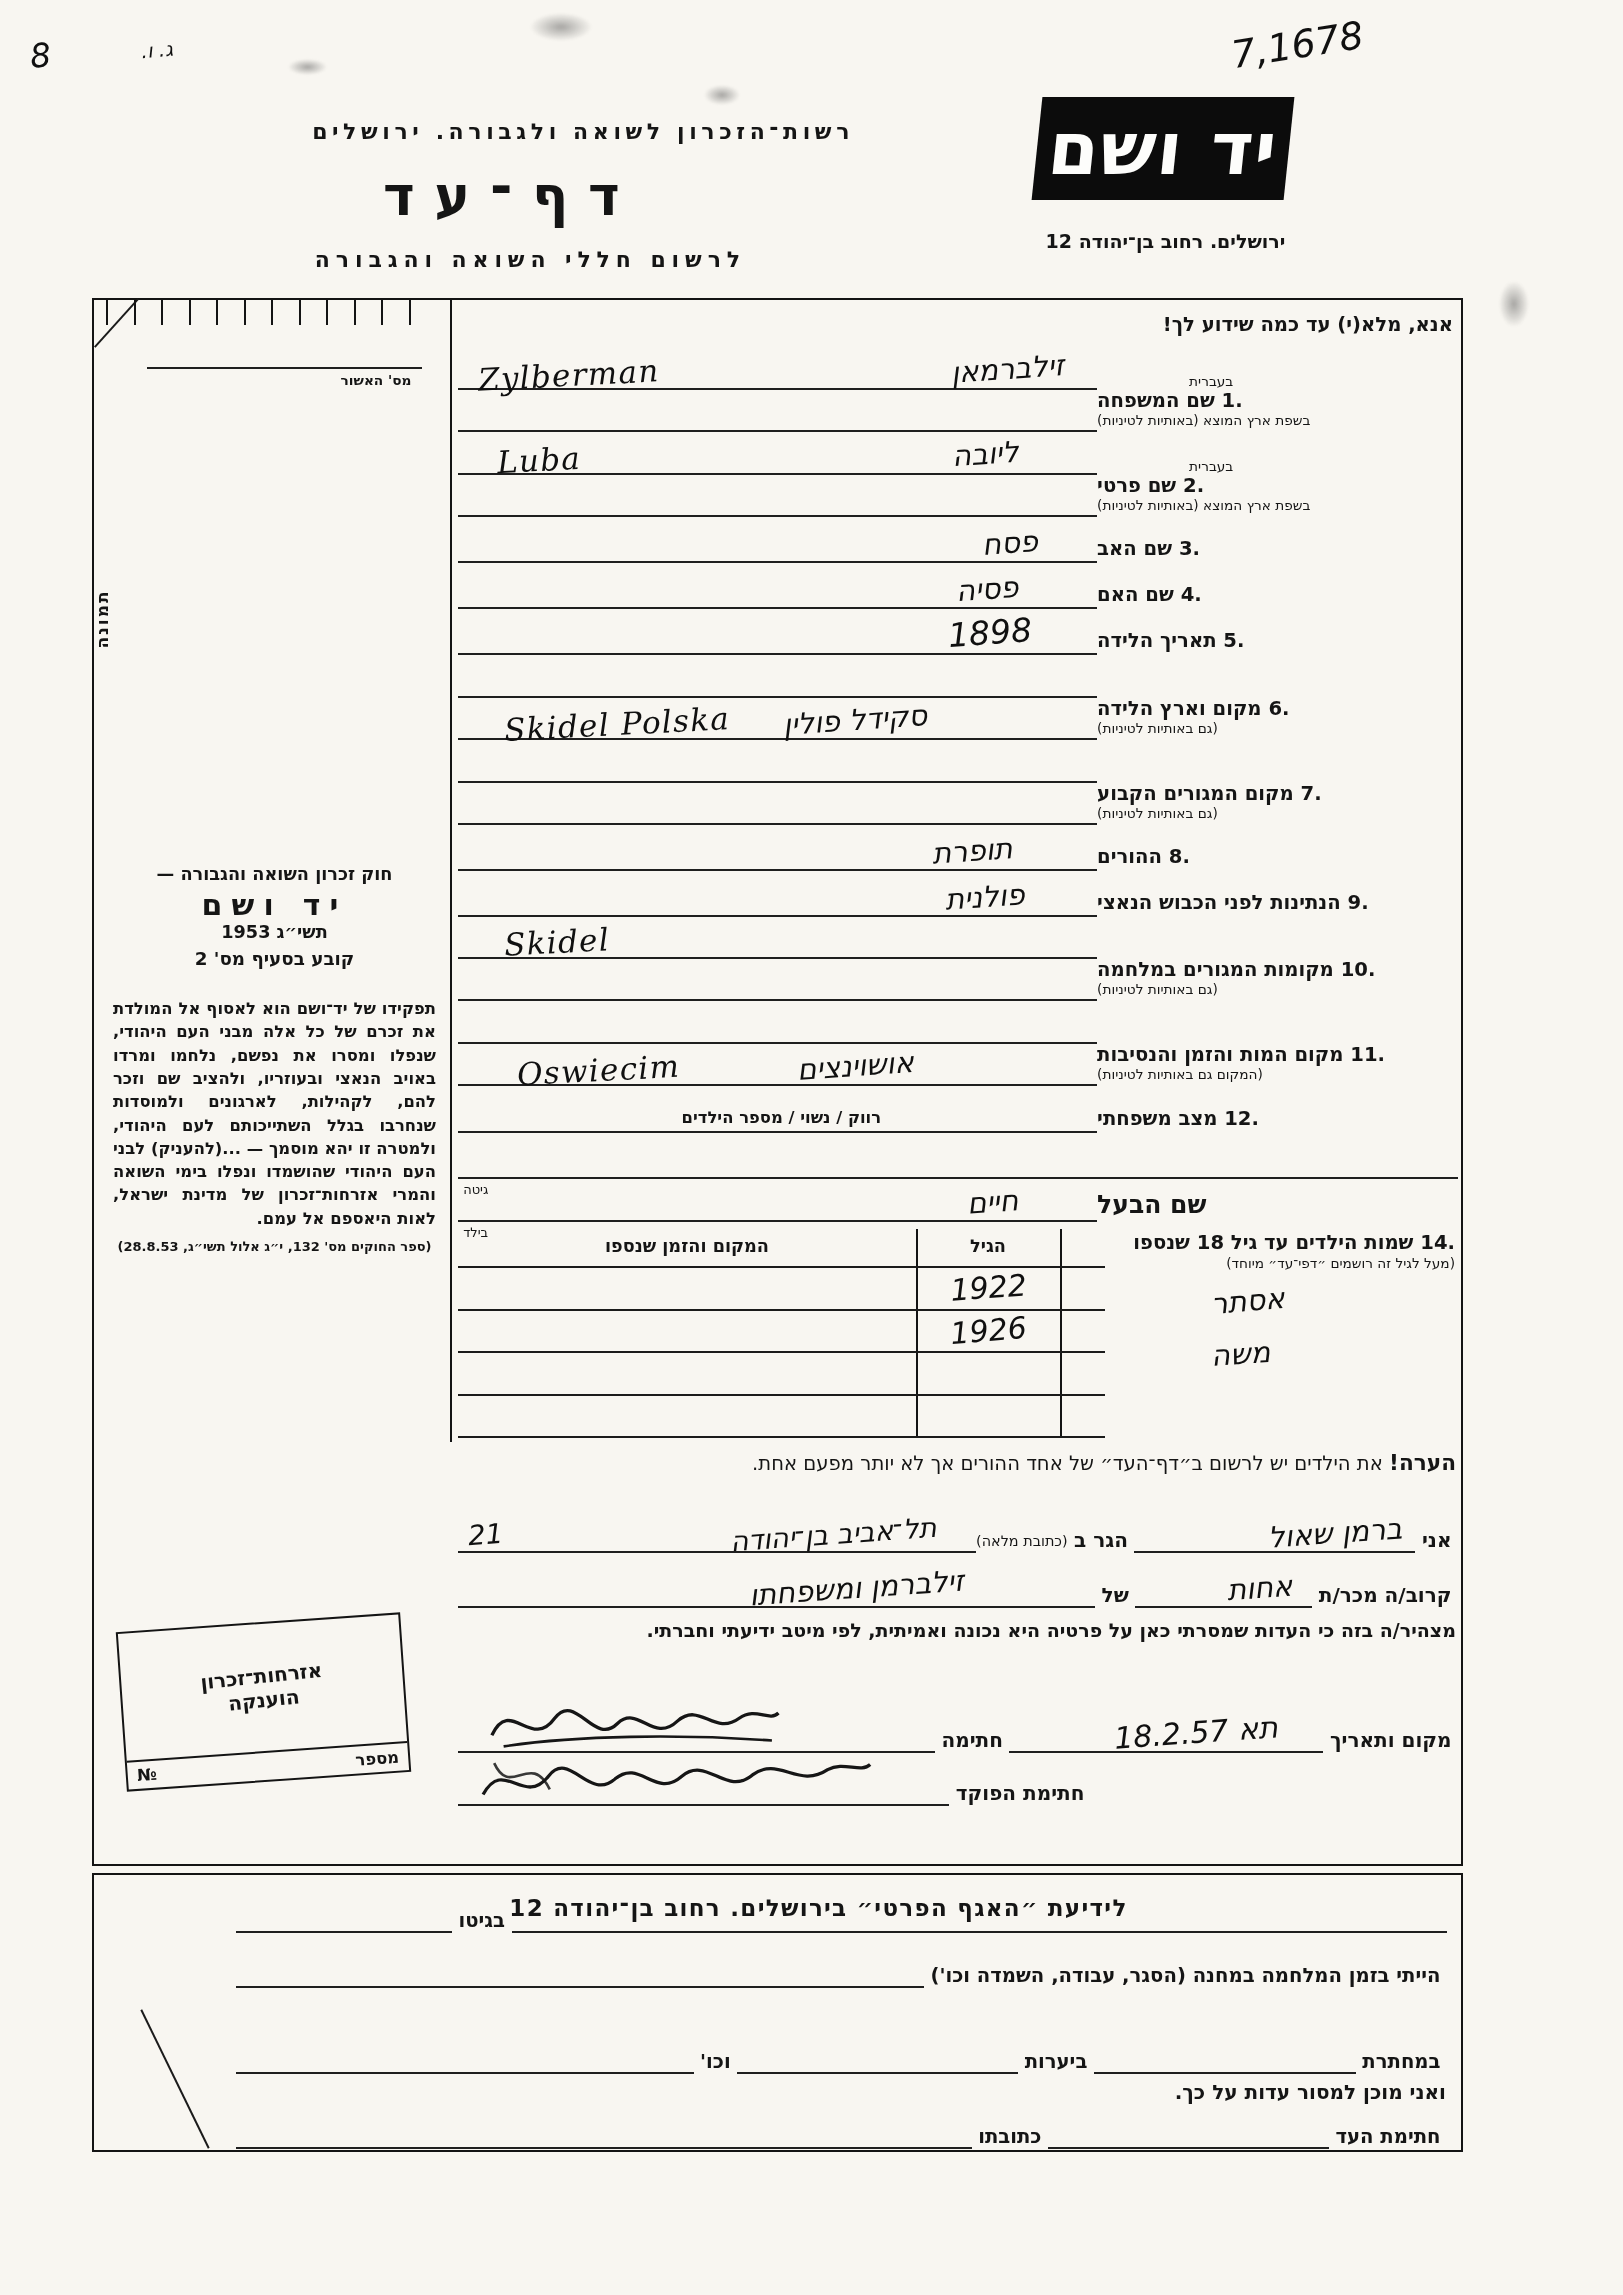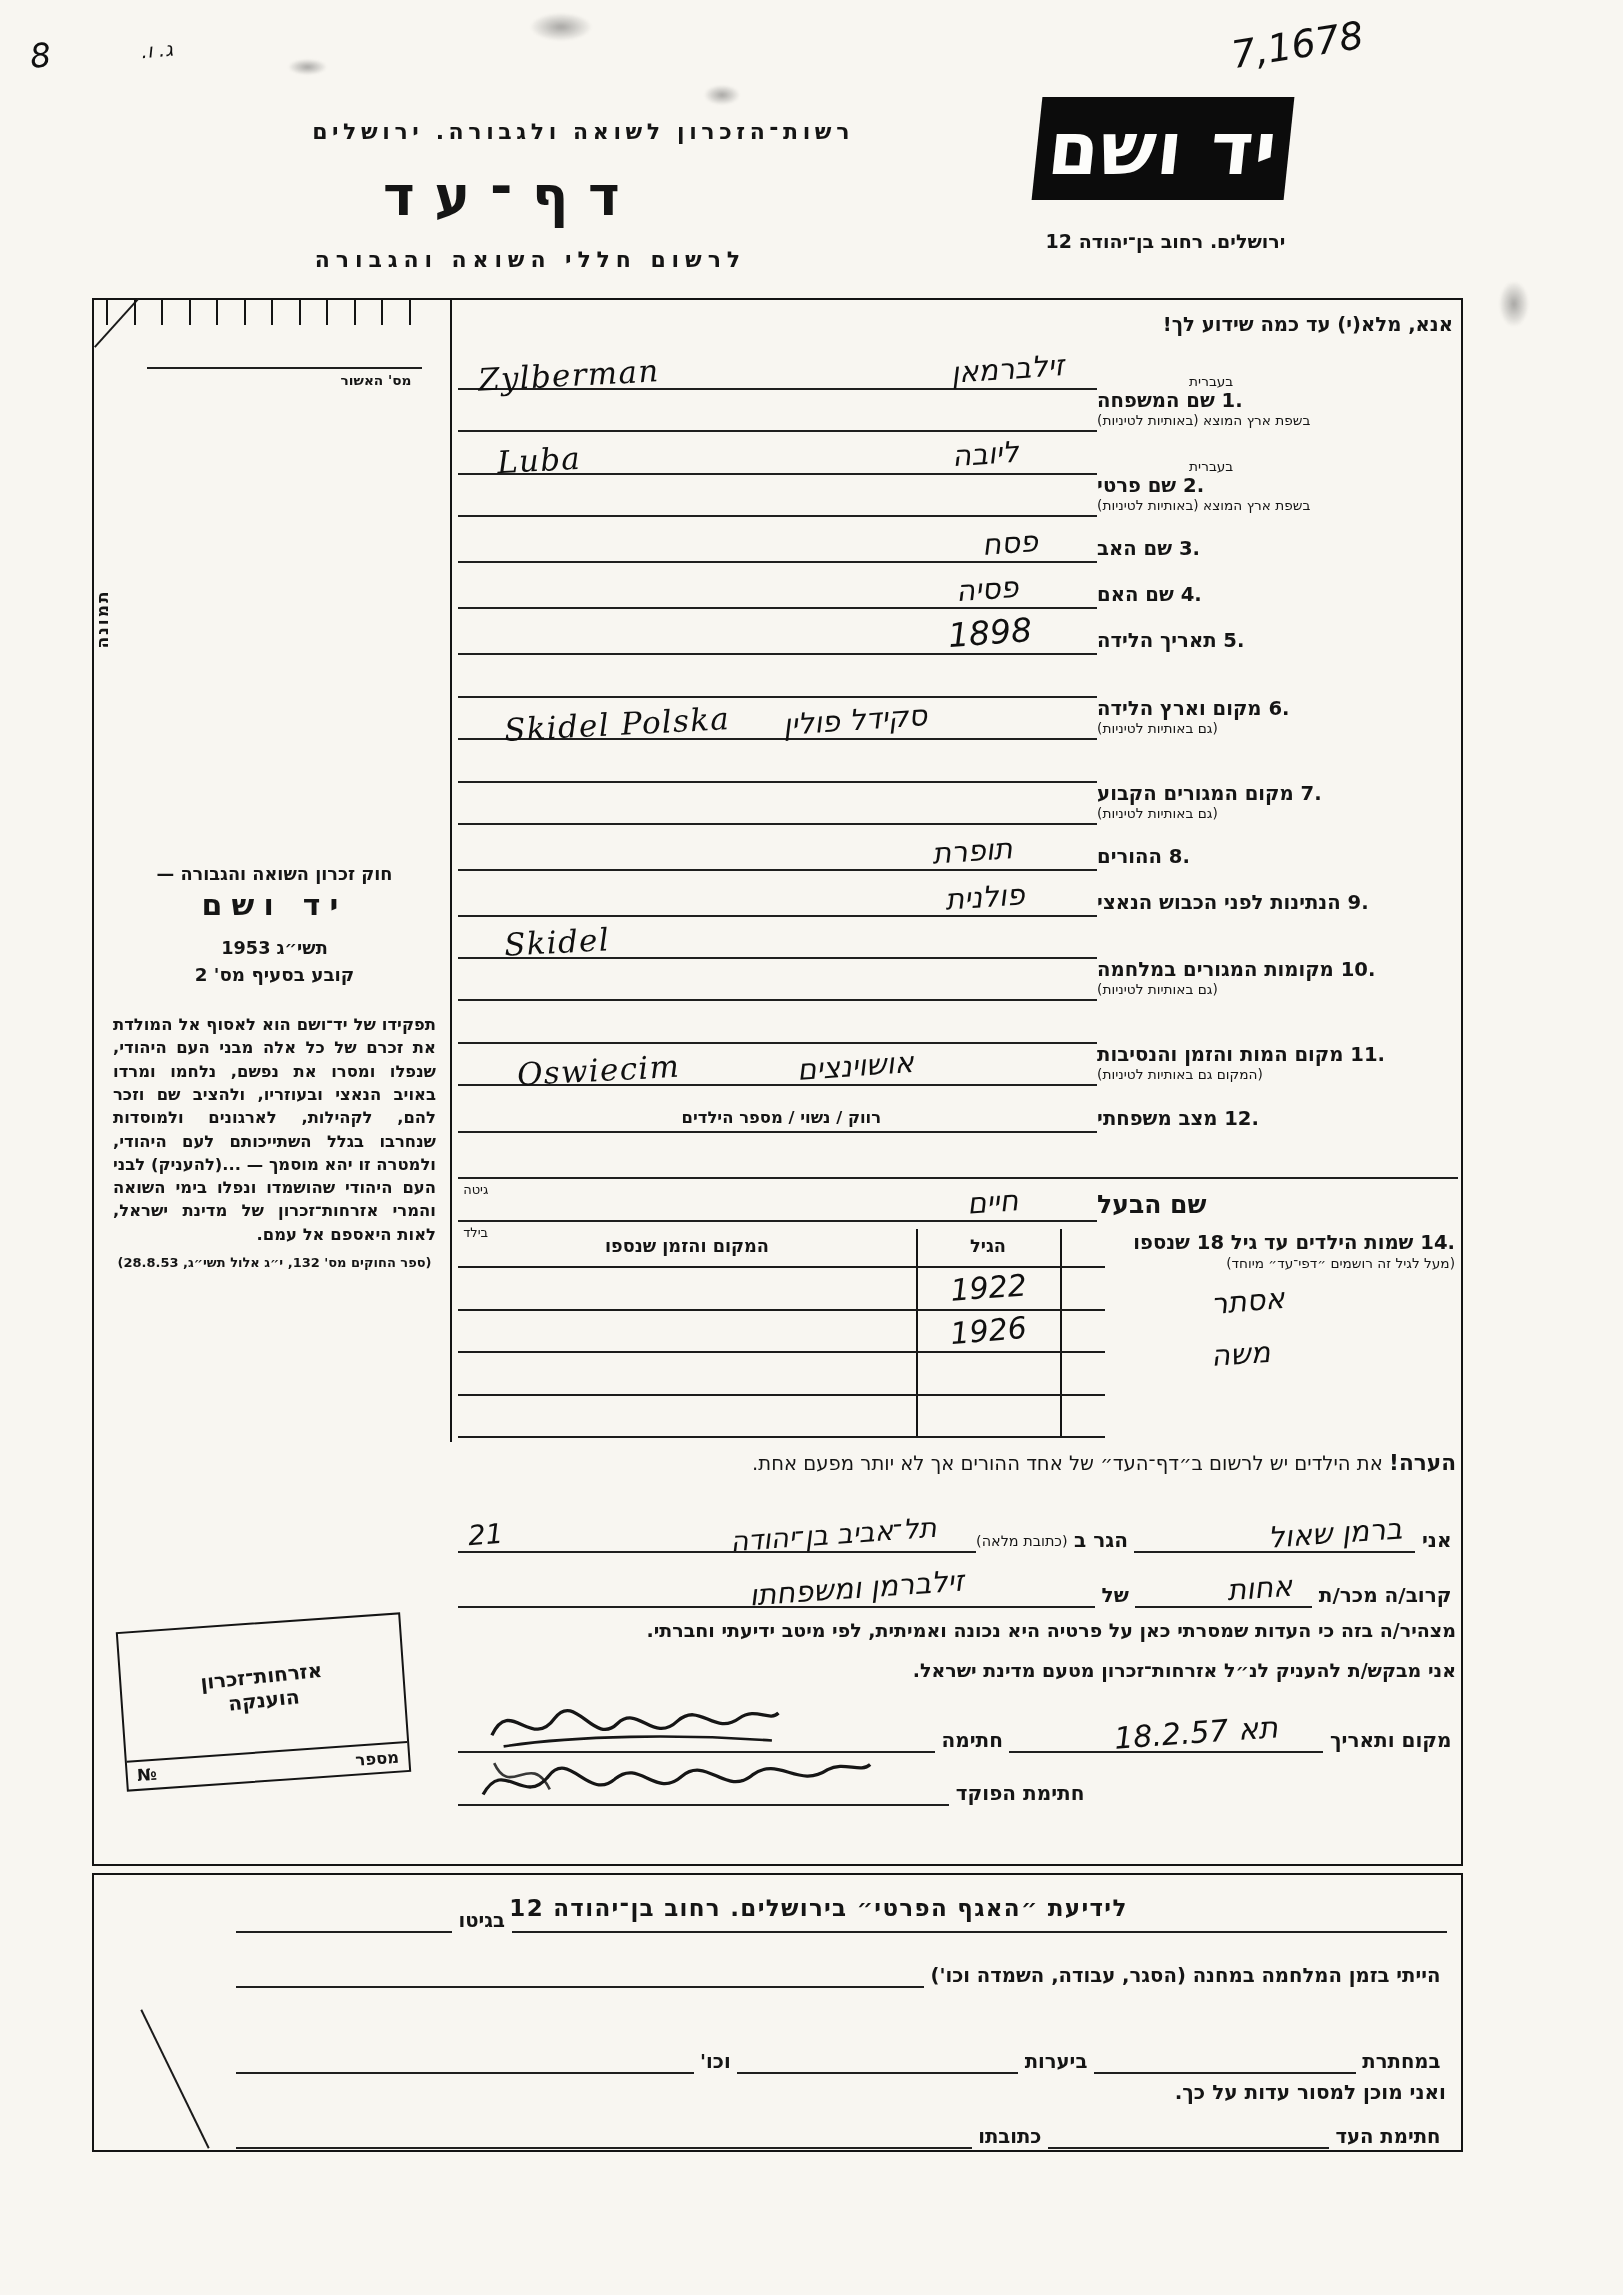--- a/index.html
+++ b/index.html
@@ -39,21 +39,21 @@
   
   .drow{position:absolute;left:458px;width:1000px;display:flex;direction:rtl;align-items:flex-end;}
   .dlbl{font-weight:bold;font-size:20px;white-space:nowrap;padding:0 6.5px 1.3px 6.5px;}
   .dhint{font-size:14.4px;padding-bottom:3.9px;white-space:nowrap;}
   .dline{border-bottom:2px solid #1f1f1f;position:relative;align-self:stretch;}
   .dtext{font-size:19px;font-weight:bold;}
   
   .law{text-align:center;}
   .law .h1{font-weight:bold;font-size:17.7px;}
   .law .h2{font-weight:bold;font-size:30px;letter-spacing:9.2px;margin-top:2.6px;}
-  .law .h3{font-weight:bold;font-size:17.7px;margin-top:16px;}
+  .law .h3{font-weight:bold;font-size:17.7px;margin-top:0;}
   .law .h4{font-weight:bold;font-size:18.3px;margin-top:6.5px;}
   .law .body{margin-top:28px;font-size:16.4px;font-weight:bold;line-height:1.42;text-align:justify;}
   .law .foot{margin-top:9.2px;font-size:13px;font-weight:bold;line-height:1.3;}
   
   .cz{border:2.6px solid #141414;transform:rotate(-4deg);display:flex;flex-direction:column;}
   .cz-main{flex:1;display:flex;flex-direction:column;align-items:center;justify-content:center;
            font-weight:bold;font-size:20px;transform:rotate(-2deg);}
   .cz-bottom{border-top:2px solid #141414;display:flex;direction:rtl;justify-content:space-between;
              padding:3.9px 9.2px;font-weight:bold;font-size:16.4px;}
   
@@ -312,21 +312,20 @@
     <span class="dline" style="width:177px">
       <span class="hw hw-he" style="right:19.6px">אחות</span>
     </span>
     <span class="dlbl">של</span>
     <span class="dline" style="flex:1">
       <span class="hw hw-he" style="right:131px">זילברמן ומשפחתו</span>
     </span>
   </div>
 
   <div class="abs rtl dtext" style="left:458px;top:1619px;width:998px">מצהיר/ה בזה כי העדות שמסרתי כאן על פרטיה היא נכונה ואמיתית, לפי מיטב ידיעתי וחברתי.</div>
-  <div class="abs rtl dtext" style="left:458px;top:1659px;width:998px">אני מבקש/ת להעניק לנ״ל אזרחות־זכרון מטעם מדינת ישראל.</div>
 
   <div class="drow" style="top:1701px;height:52px">
     <span class="dlbl">מקום ותאריך</span>
     <span class="dline" style="width:314px">
       <span class="hw hw-he" style="right:46px;font-size:30px">תא 18.2.57</span>
     </span>
     <span class="dlbl">חתימה</span>
     <span class="dline" style="flex:1">
       <svg class="sig" style="left:26px;bottom:-11.8px" width="301" height="79" viewBox="0 0 460 120">
         <path d="M12,78 C40,18 72,102 108,52 C140,10 168,96 204,60 C236,30 258,92 296,56 C330,26 352,80 390,52 C415,34 436,58 450,44" stroke="#161616" stroke-width="5" fill="none"></path>

